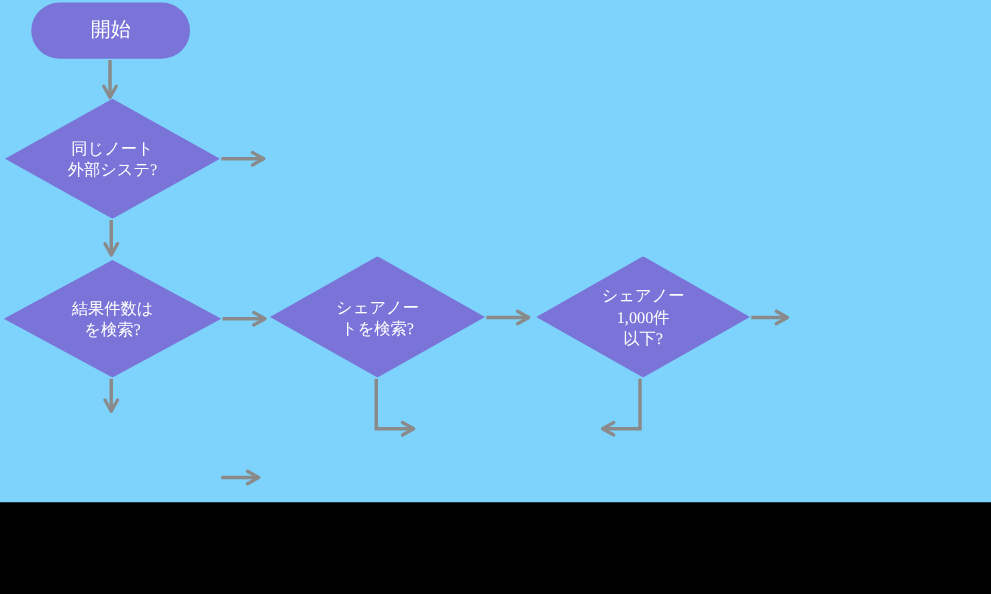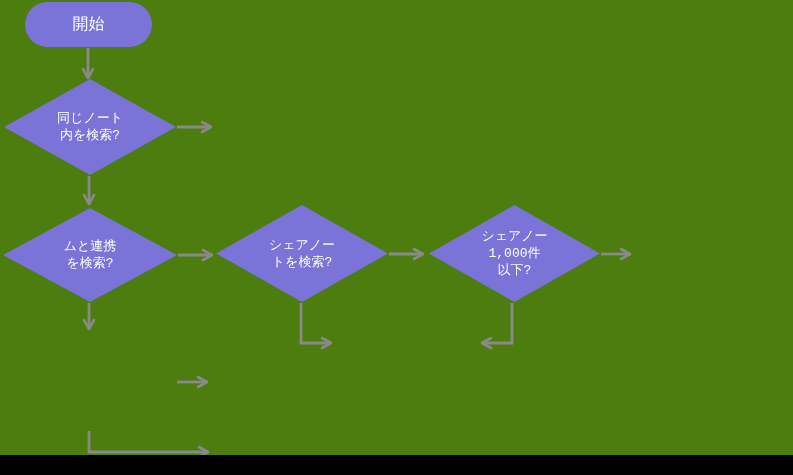--- a/index.html
+++ b/index.html
@@ -3,24 +3,24 @@
 <meta charset="utf-8">
 <style>
   html, body {
     margin: 0;
     padding: 0;
     background: #000000;
   }
   .canvas {
     position: relative;
     width: 793px;
-    height: 455px;
-    background: #4d7c0f;
+    height: 402px;
+    background: #7dd3fc;
     overflow: hidden;
-    font-family: Liberation Mono, monospace;
+    font-family: Liberation Serif, serif;
   }
   .connector-layer {
     position: absolute;
     left: 0;
     top: 0;
     width: 793px;
     height: 475px;
   }
   .node {
     position: absolute;
@@ -70,23 +70,23 @@
         <polyline points="512,303 512,343 482,343" fill="none" stroke="#8a8a8a" stroke-width="2.8" marker-end="url(#arrowhead)"></polyline>
         <polyline points="89,303 89,329" fill="none" stroke="#8a8a8a" stroke-width="2.8" marker-end="url(#arrowhead)"></polyline>
         <polyline points="177,382 207,382" fill="none" stroke="#8a8a8a" stroke-width="2.8" marker-end="url(#arrowhead)"></polyline>
         <polyline points="89,431 89,452 208,452" fill="none" stroke="#8a8a8a" stroke-width="2.8" marker-end="url(#arrowhead)"></polyline>
       </g>
   </svg>
 
   <div class="node terminator" id="node-start" style="background: rgb(122, 115, 216); color: rgb(255, 255, 255);">開始</div>
 
   <div class="node decision" id="node-d1" style="background: rgb(122, 115, 216); color: rgb(255, 255, 255);">同じノート
-内を検索?</div>
+外部システ?</div>
 
-  <div class="node decision" id="node-d2" style="background: rgb(122, 115, 216); color: rgb(255, 255, 255);">ムと連携
+  <div class="node decision" id="node-d2" style="background: rgb(122, 115, 216); color: rgb(255, 255, 255);">結果件数は
 を検索?</div>
 
   <div class="node decision" id="node-d3" style="background: rgb(122, 115, 216); color: rgb(255, 255, 255);">シェアノー
 トを検索?</div>
 
   <div class="node decision" id="node-d4" style="background: rgb(122, 115, 216); color: rgb(255, 255, 255);">シェアノー
 1,000件
 以下?</div>
 
 

